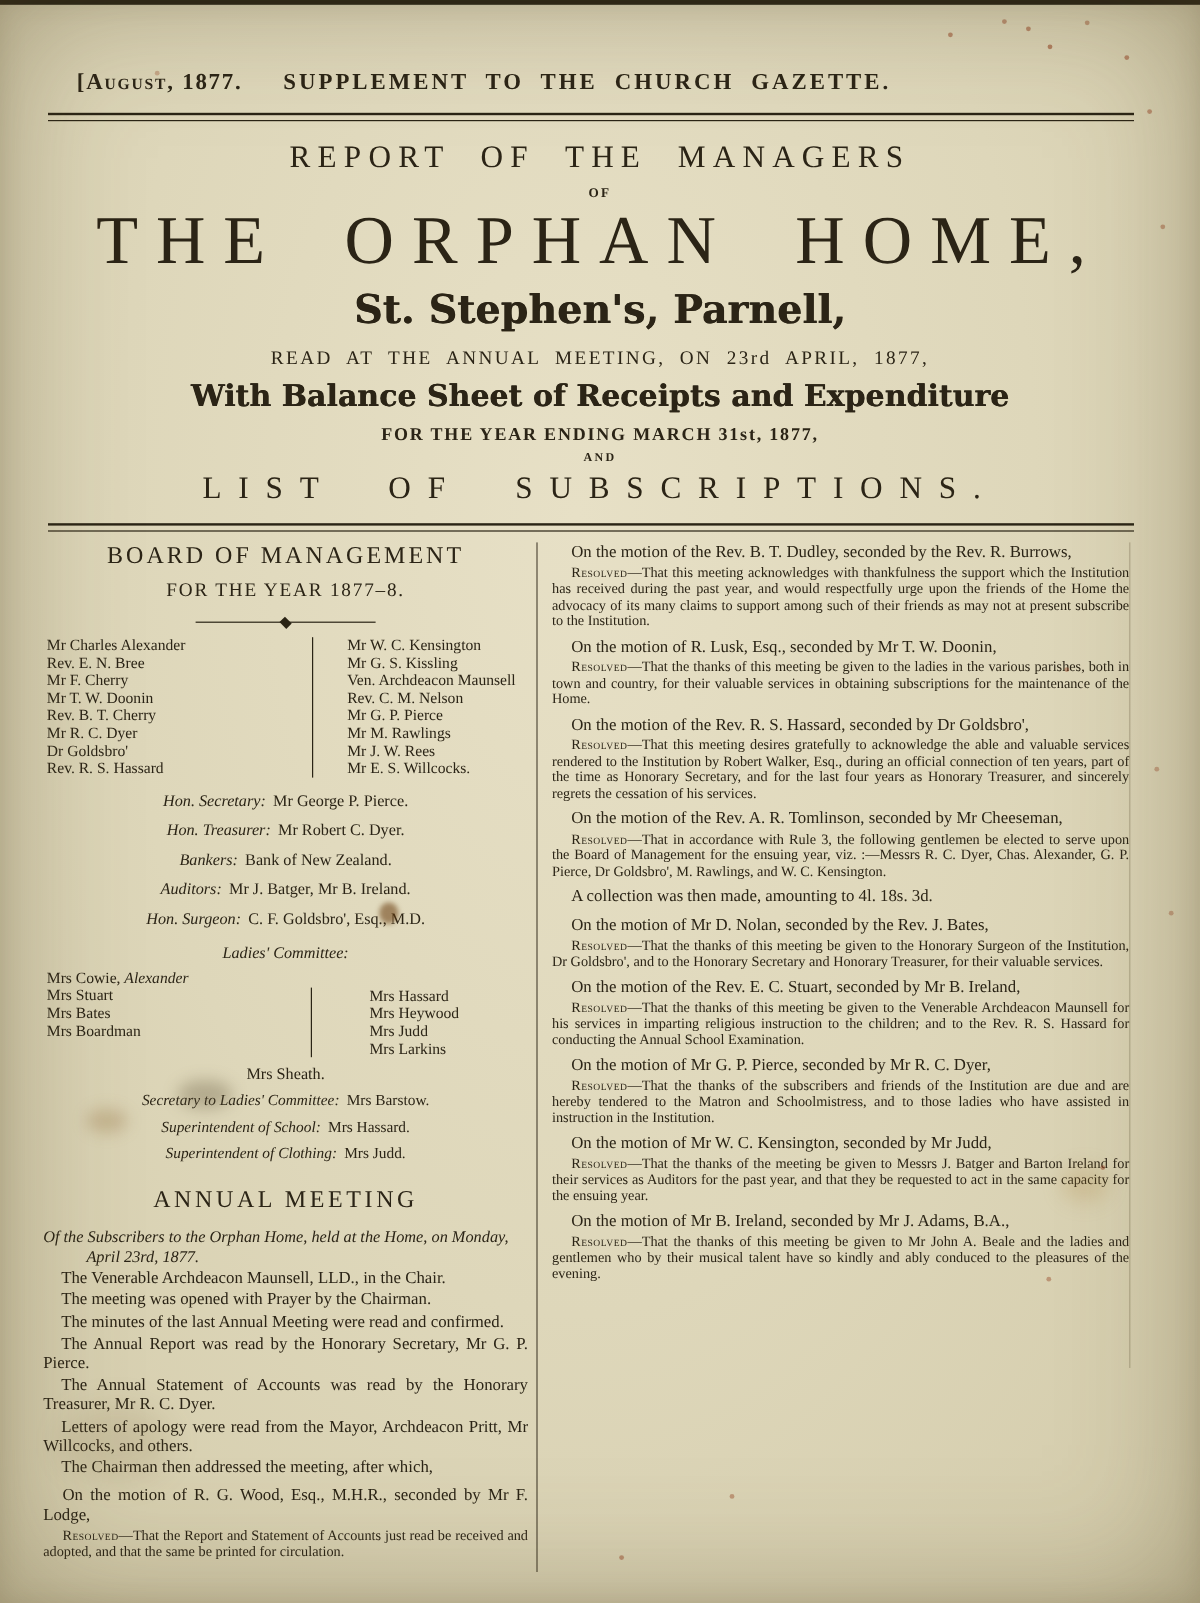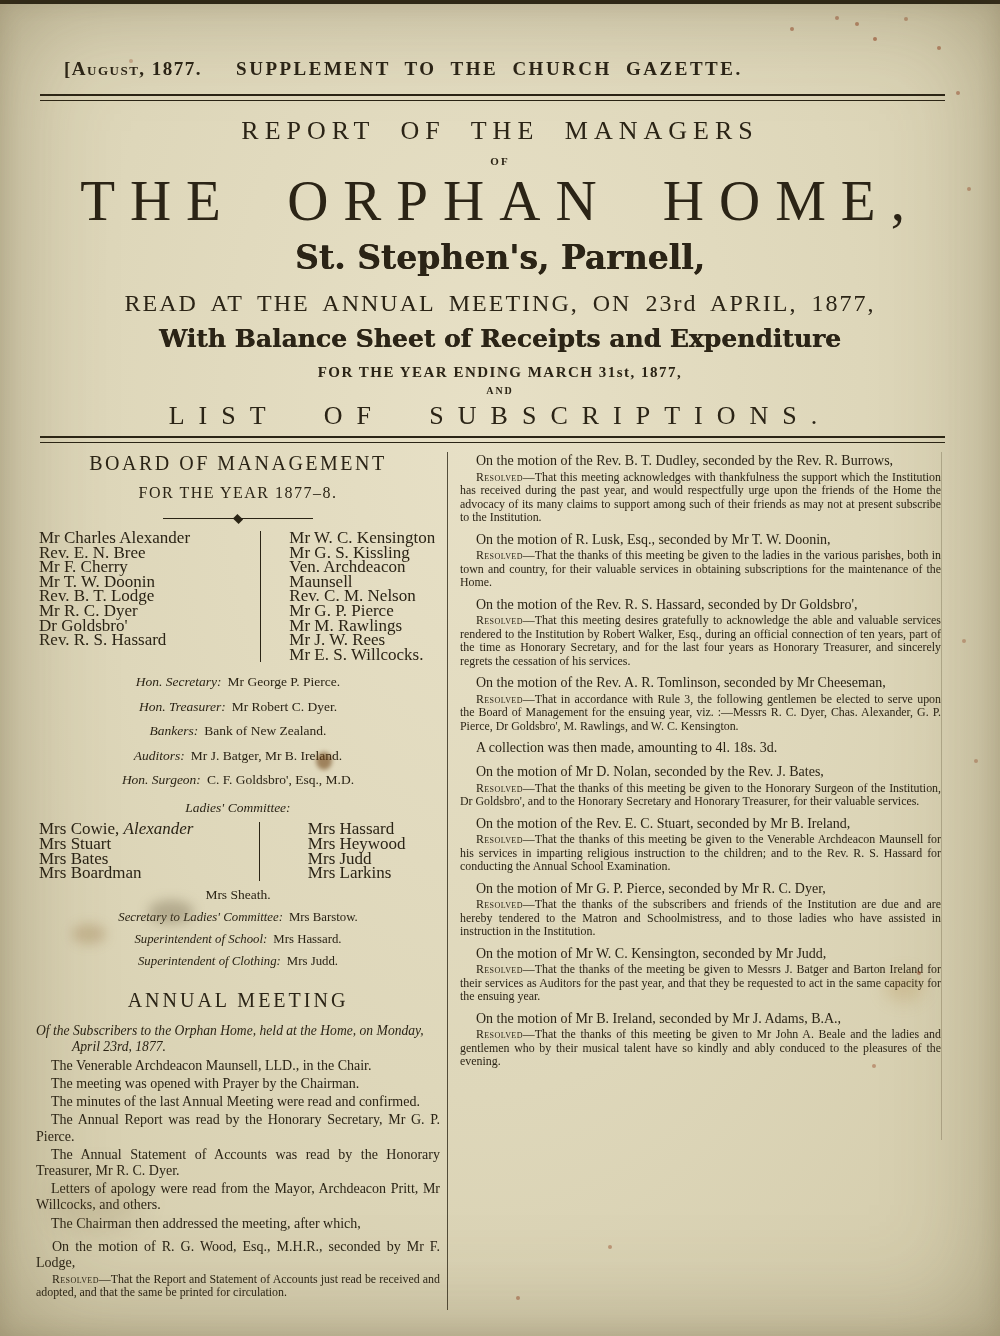--- a/index.html
+++ b/index.html
@@ -25,50 +25,50 @@
   .rule-top { top:94px; }
   .rule-mid { top:436px; }
 
   .masthead { position:absolute; top:116px; left:0; width:100%; text-align:center; }
   .m-report { font-size:26px; letter-spacing:6px; word-spacing:13px; }
   .m-of     { font-size:11px; letter-spacing:2px; margin-top:9px; font-weight:bold; }
   .m-home   { font-size:57px; letter-spacing:15px; word-spacing:22px; margin-top:1px; white-space:nowrap; }
   .blackletter { font-family:"DejaVu Serif","Liberation Serif",serif; font-weight:bold;
     text-shadow:0.4px 0 0 #2b2416; }
   .m-parish { font-size:33px; margin-top:5px; }
-  .m-read   { font-size:24px; letter-spacing:2px; word-spacing:6px; margin-top:13px; }
+  .m-read   { font-size:16px; letter-spacing:2px; word-spacing:6px; margin-top:13px; }
   .m-balance{ font-size:25px; margin-top:7px; }
   .m-year   { font-size:15px; font-weight:bold; letter-spacing:1.5px; margin-top:11px; }
   .m-and    { font-size:10px; letter-spacing:2px; margin-top:4px; font-weight:bold; }
   .m-list   { font-size:26px; letter-spacing:14px; word-spacing:24px; margin-top:5px; }
 
   .colrule   { position:absolute; left:447px; top:452px; height:858px; width:1px; background:rgba(48,41,25,0.8); }
   .edge-rule { position:absolute; left:941px; top:452px; height:688px; width:1px; background:rgba(75,64,40,0.28); }
 
   .columns { position:absolute; top:452px; left:36px; width:905px; display:flex; }
   .col-left  { width:404px; }
   .col-right { width:481px; margin-left:20px; }
 
   .bm-title { text-align:center; font-size:20px; letter-spacing:2.5px; }
   .bm-sub   { text-align:center; font-size:16px; letter-spacing:1.5px; margin-top:9px; }
   .orn { position:relative; height:1px; background:#2a2415; width:150px; margin:16px auto 12px; }
   .orn::after { content:""; position:absolute; left:50%; top:-3px; width:8px; height:8px;
     background:#2a2415; transform:translateX(-50%) rotate(45deg) scaleY(0.8); }
 
-  .names { display:flex; font-size:17px; line-height:14.6px; margin-top:6px;gap:48px; }
+  .names { display:flex; font-size:13px; line-height:14.6px; margin-top:6px;gap:48px; }
   .names .c1 { width:50%; padding-left:3px; box-sizing:border-box; }
   .names .c2 { width:50%; border-left:1px solid #2a2415; padding-left:28px; box-sizing:border-box; }
 
   .officers { margin-top:12px; text-align:center; font-size:13.5px; }
   .officers .row { margin-top:8.5px; }
   .it { font-style:italic; }
   .lbl { margin-right:6px; }
 
   .ladies-head { text-align:center; font-style:italic; font-size:13.5px; margin-top:12px; }
-  .ladies .c2 { padding-left:48px; }
+  .ladies .c2 { padding-left:48px;margin-top:15px; }
   .sheath { text-align:center; font-size:13.5px; margin-top:6px; }
   .roles { text-align:center; font-size:12.8px; margin-top:2px; }
   .roles .row { margin-top:7px; }
 
   .am-title { text-align:center; font-size:20px; letter-spacing:3px; margin-top:20px; }
   .am-intro { font-style:italic; font-size:13.6px; line-height:16.5px; margin-top:11px;
     padding-left:36px; text-indent:-36px; }
   .para { font-size:14px; line-height:16.2px; text-align:justify; text-indent:15px; margin:2px 0 0 0; }
   .motion { font-size:14px; line-height:16.6px; text-align:justify; text-indent:16px; margin:7px 0 0 0; }
   .resolved { font-size:11.9px; line-height:13.5px; text-align:justify; text-indent:16px; margin:1px 0 0 0; }
@@ -127,21 +127,21 @@
       <div class="bm-title">BOARD OF MANAGEMENT</div>
       <div class="bm-sub">FOR THE YEAR 1877–8.</div>
       <div class="orn"></div>
 
       <div class="names">
         <div class="c1">
           <div>Mr Charles Alexander</div>
           <div>Rev. E. N. Bree</div>
           <div>Mr F. Cherry</div>
           <div>Mr T. W. Doonin</div>
-          <div>Rev. B. T. Lodge</div>
+          <div>Rev. B. T. Cherry</div>
           <div>Mr R. C. Dyer</div>
           <div>Dr Goldsbro'</div>
           <div>Rev. R. S. Hassard</div>
         </div>
         <div class="c2">
           <div>Mr W. C. Kensington</div>
           <div>Mr G. S. Kissling</div>
           <div>Ven. Archdeacon Maunsell</div>
           <div>Rev. C. M. Nelson</div>
           <div>Mr G. P. Pierce</div>

